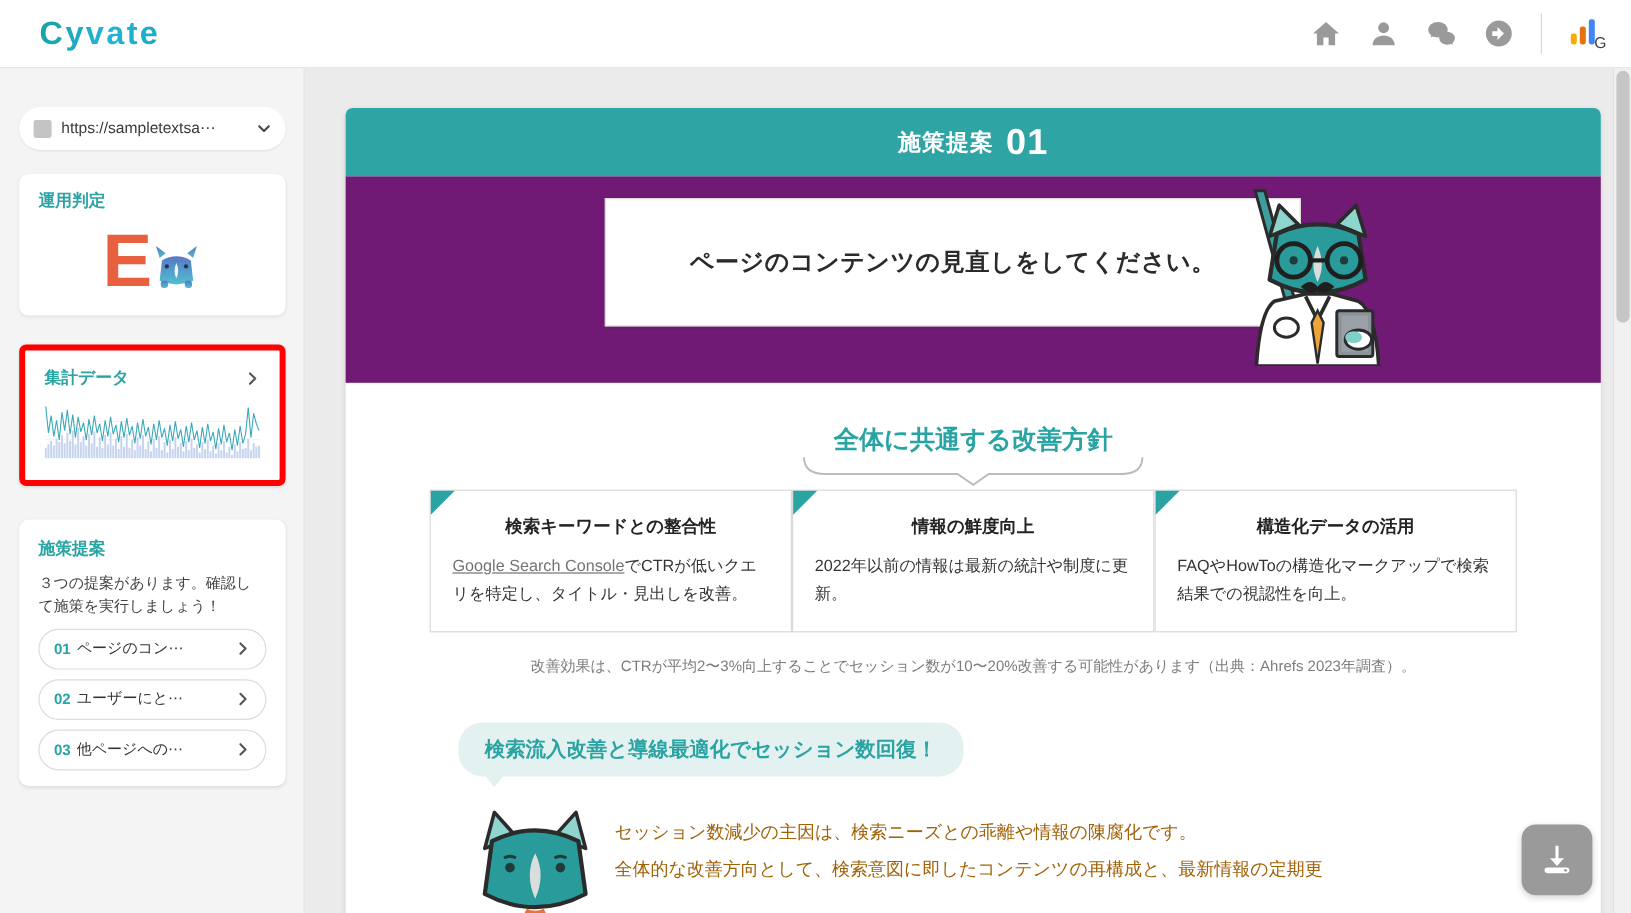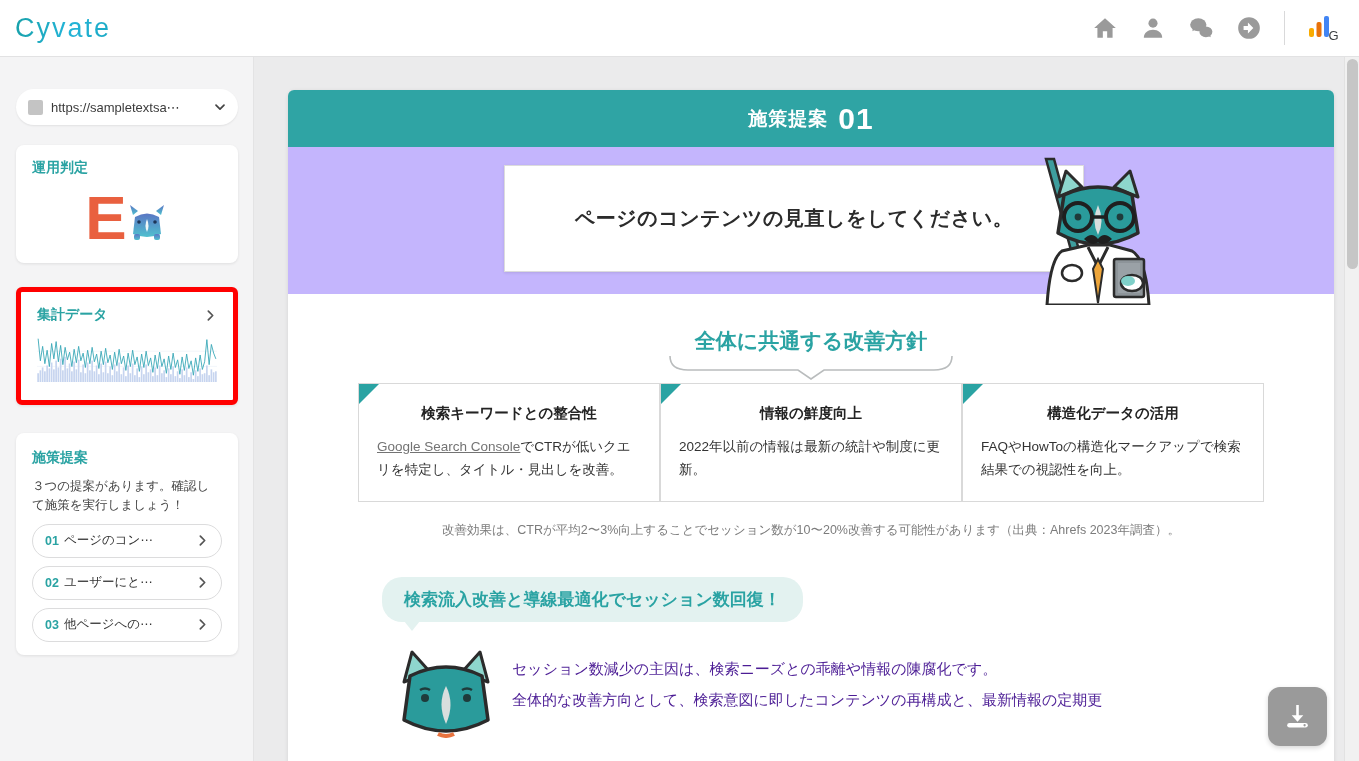--- a/index.html
+++ b/index.html
@@ -12,22 +12,22 @@
 
   
   .topbar {
     position: absolute; top: 0; left: 0;
     width: 1359px; height: 57px;
     background: #ffffff;
     border-bottom: 1px solid #e2e2e3;
     display: flex; align-items: center;
   }
   .logo {
-    margin-left: 15px;
-    font-size: 27px; font-weight: normal;
+    margin-left: 33px;
+    font-size: 27px; font-weight: bold;
     letter-spacing: 2px;
     background: linear-gradient(100deg, #17a0a8 0%, #23b4d8 55%, #1aa9c4 100%);
     -webkit-background-clip: text; background-clip: text;
     color: transparent;
   }
   .topbar-icons {
     margin-left: auto; margin-right: 18px;
     display: flex; align-items: center; gap: 22px;
   }
   .ticon { width: 26px; height: 26px; display:block; fill: #9a9a9a; }
@@ -117,21 +117,21 @@
   .panel-header {
     height: 57px; background: #2fa4a4;
     border-radius: 6px 6px 0 0;
     display: flex; align-items: center; justify-content: center;
     color: #fff;
   }
   .ph-label { font-size: 19px; font-weight: bold; letter-spacing: 1px; }
   .ph-num { font-size: 30px; font-weight: bold; margin-left: 10px; letter-spacing: 1px; }
 
   .hero {
-    height: 147px; background: #c4b5fd;
+    height: 172px; background: #701a75;
     position: relative;
     text-align: center;
   }
   .hero-box {
     position: absolute; top: 18px; left: 216px;
     width: 580px; height: 107px;
     background: #fff; border: 1px solid #dcdcdc;
     box-shadow: 0 1px 3px rgba(0,0,0,.10);
     display: flex; align-items: center; justify-content: center;
   }
@@ -196,21 +196,21 @@
     border-right: 8px solid transparent;
   }
 
   .closing {
     margin-top: 22px; padding: 0 80px 0 110px;
     display: flex; gap: 18px; align-items: flex-start;
   }
   .mascot-head { width: 96px; height: 92px; flex: none; margin-top: 2px; }
   .closing-text { padding-top: 10px; }
   .closing-text p {
-    font-size: 15px; color: #4c1d95; line-height: 2.05;
+    font-size: 15px; color: #a16207; line-height: 2.05;
   }
 
   
   .dl-btn {
     position: absolute; right: 32px; bottom: 15px;
     width: 59px; height: 59px;
     background: #9a9a9a; border-radius: 12px;
     display: flex; align-items: center; justify-content: center;
     box-shadow: 0 2px 5px rgba(0,0,0,.16);
   }

